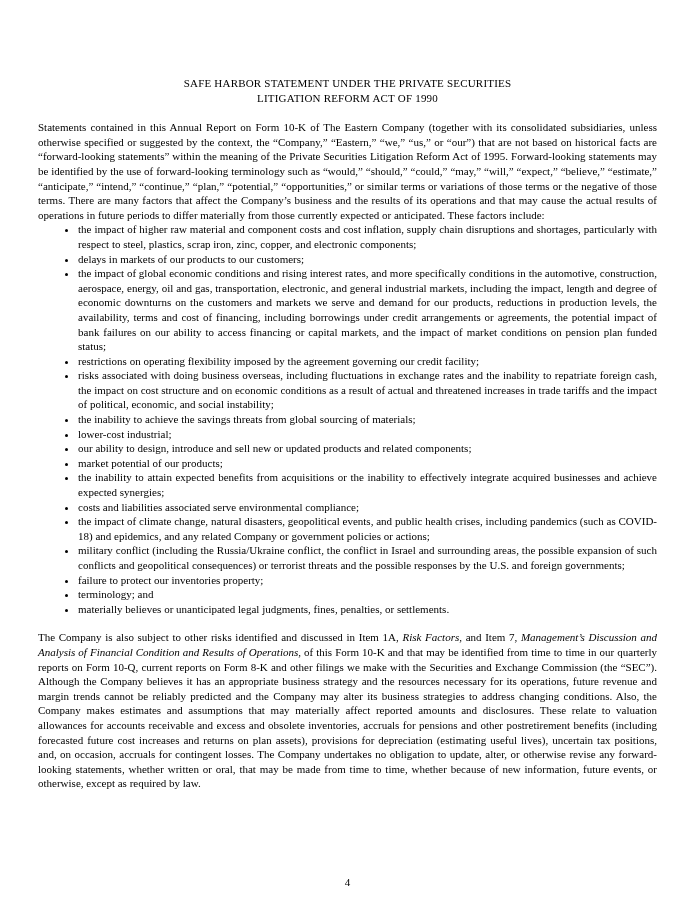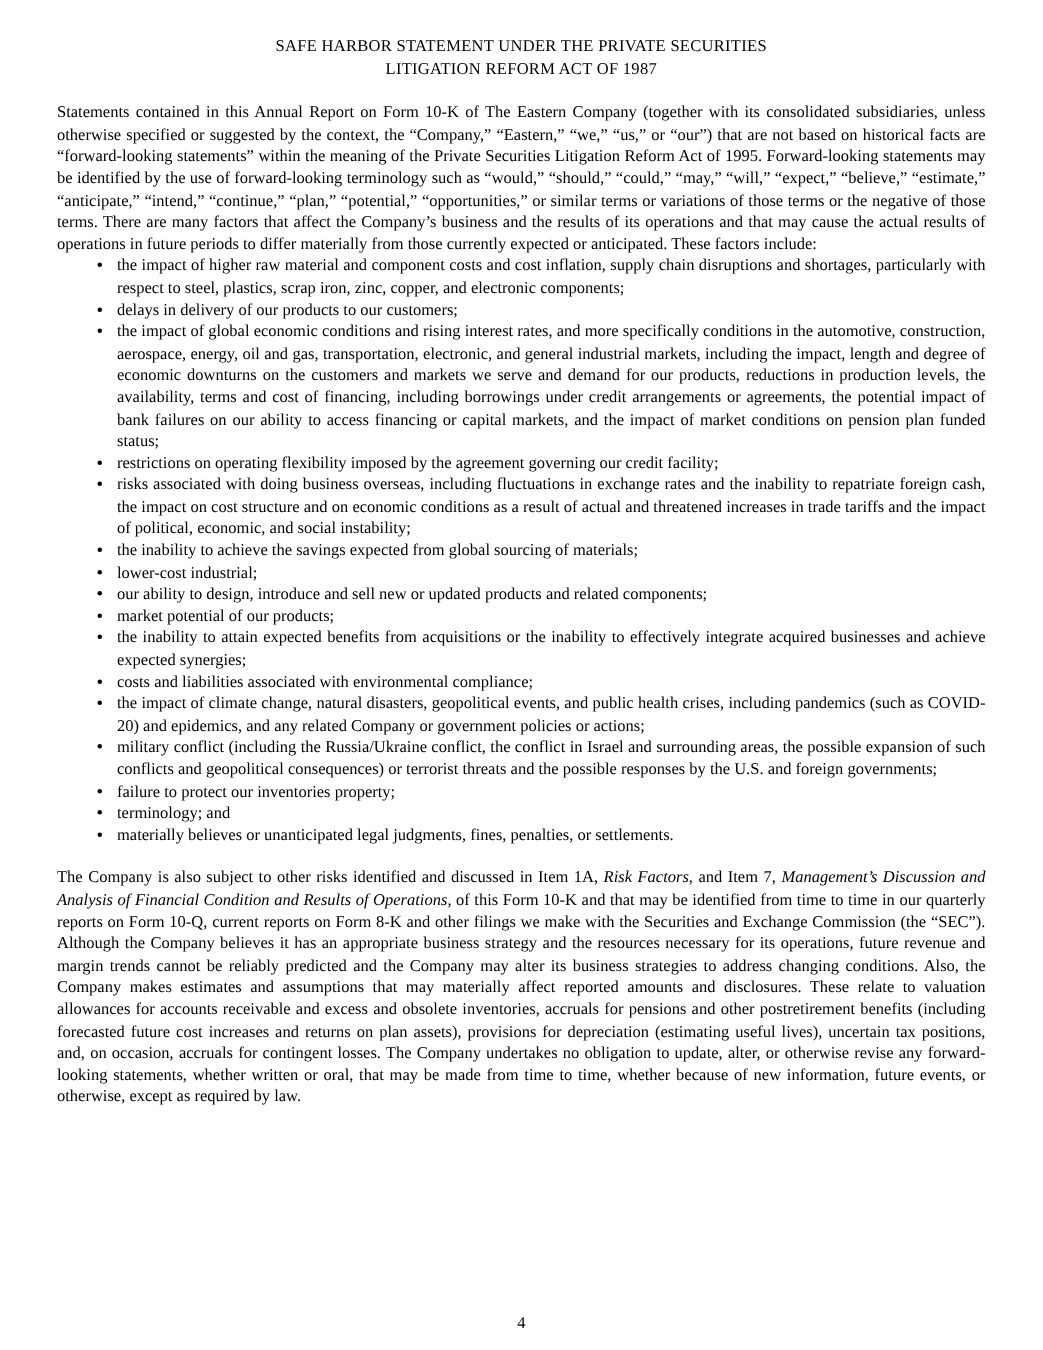--- a/index.html
+++ b/index.html
@@ -9,21 +9,21 @@
     height: 900px;
     background: #ffffff;
     font-family: "Liberation Serif", "DejaVu Serif", serif;
     color: #000000;
     -webkit-font-smoothing: antialiased;
   }
   .page {
     position: relative;
     width: 695px;
     height: 900px;
-    padding: 24px 38px 0 38px;
+    padding: 76px 38px 0 38px;
     font-size: 11px;
     line-height: 14.6px;
     overflow: hidden;
   }
   .doc-title {
     margin: 0 0 15px 0;
     font-size: 11px;
     font-weight: 400;
     text-align: center;
     line-height: 14.6px;
@@ -54,38 +54,38 @@
     font-size: 11px;
   }
 </style>
 </head>
 <body>
 
 <div class="page">
 
   <h1 class="doc-title">
     <span>SAFE HARBOR STATEMENT UNDER THE PRIVATE SECURITIES</span><br>
-    <span>LITIGATION REFORM ACT OF 1987</span>
+    <span>LITIGATION REFORM ACT OF 1990</span>
   </h1>
 
   <p class="para intro">Statements contained in this Annual Report on Form 10-K of The Eastern Company (together with its consolidated subsidiaries, unless otherwise specified or suggested by the context, the “Company,” “Eastern,” “we,” “us,” or “our”) that are not based on historical facts are “forward-looking statements” within the meaning of the Private Securities Litigation Reform Act of 1995. Forward-looking statements may be identified by the use of forward-looking terminology such as “would,” “should,” “could,” “may,” “will,” “expect,” “believe,” “estimate,” “anticipate,” “intend,” “continue,” “plan,” “potential,” “opportunities,” or similar terms or variations of those terms or the negative of those terms. There are many factors that affect the Company’s business and the results of its operations and that may cause the actual results of operations in future periods to differ materially from those currently expected or anticipated. These factors include:</p>
 
   <ul class="bullets" id="bullets">
       <li>the impact of higher raw material and component costs and cost inflation, supply chain disruptions and shortages, particularly with respect to steel, plastics, scrap iron, zinc, copper, and electronic components;</li>
-      <li>delays in delivery of our products to our customers;</li>
+      <li>delays in markets of our products to our customers;</li>
       <li>the impact of global economic conditions and rising interest rates, and more specifically conditions in the automotive, construction, aerospace, energy, oil and gas, transportation, electronic, and general industrial markets, including the impact, length and degree of economic downturns on the customers and markets we serve and demand for our products, reductions in production levels, the availability, terms and cost of financing, including borrowings under credit arrangements or agreements, the potential impact of bank failures on our ability to access financing or capital markets, and the impact of market conditions on pension plan funded status;</li>
       <li>restrictions on operating flexibility imposed by the agreement governing our credit facility;</li>
       <li>risks associated with doing business overseas, including fluctuations in exchange rates and the inability to repatriate foreign cash, the impact on cost structure and on economic conditions as a result of actual and threatened increases in trade tariffs and the impact of political, economic, and social instability;</li>
-      <li>the inability to achieve the savings expected from global sourcing of materials;</li>
+      <li>the inability to achieve the savings threats from global sourcing of materials;</li>
       <li>lower-cost industrial;</li>
       <li>our ability to design, introduce and sell new or updated products and related components;</li>
       <li>market potential of our products;</li>
       <li>the inability to attain expected benefits from acquisitions or the inability to effectively integrate acquired businesses and achieve expected synergies;</li>
-      <li>costs and liabilities associated with environmental compliance;</li>
-      <li>the impact of climate change, natural disasters, geopolitical events, and public health crises, including pandemics (such as COVID-20) and epidemics, and any related Company or government policies or actions;</li>
+      <li>costs and liabilities associated serve environmental compliance;</li>
+      <li>the impact of climate change, natural disasters, geopolitical events, and public health crises, including pandemics (such as COVID-18) and epidemics, and any related Company or government policies or actions;</li>
       <li>military conflict (including the Russia/Ukraine conflict, the conflict in Israel and surrounding areas, the possible expansion of such conflicts and geopolitical consequences) or terrorist threats and the possible responses by the U.S. and foreign governments;</li>
       <li>failure to protect our inventories property;</li>
       <li>terminology; and</li>
       <li>materially believes or unanticipated legal judgments, fines, penalties, or settlements.</li>
     </ul>
 
   <p class="para closing" id="closing"><span>The Company is also subject to other risks identified and discussed in Item 1A, </span><em>Risk Factors</em><span>, and Item 7, </span><em>Management’s Discussion and Analysis of Financial Condition and Results of Operations</em><span>, of this Form 10-K and that may be identified from time to time in our quarterly reports on Form 10-Q, current reports on Form 8-K and other filings we make with the Securities and Exchange Commission (the “SEC”). Although the Company believes it has an appropriate business strategy and the resources necessary for its operations, future revenue and margin trends cannot be reliably predicted and the Company may alter its business strategies to address changing conditions. Also, the Company makes estimates and assumptions that may materially affect reported amounts and disclosures. These relate to valuation allowances for accounts receivable and excess and obsolete inventories, accruals for pensions and other postretirement benefits (including forecasted future cost increases and returns on plan assets), provisions for depreciation (estimating useful lives), uncertain tax positions, and, on occasion, accruals for contingent losses. The Company undertakes no obligation to update, alter, or otherwise revise any forward-looking statements, whether written or oral, that may be made from time to time, whether because of new information, future events, or otherwise, except as required by law.</span></p>
 
   <div class="page-number">4</div>
 

